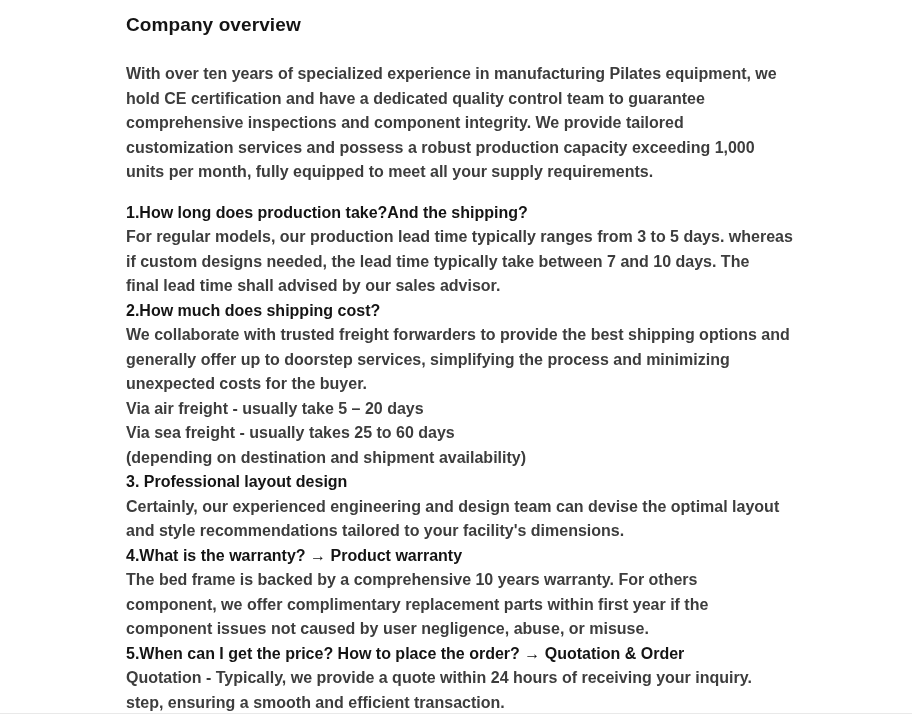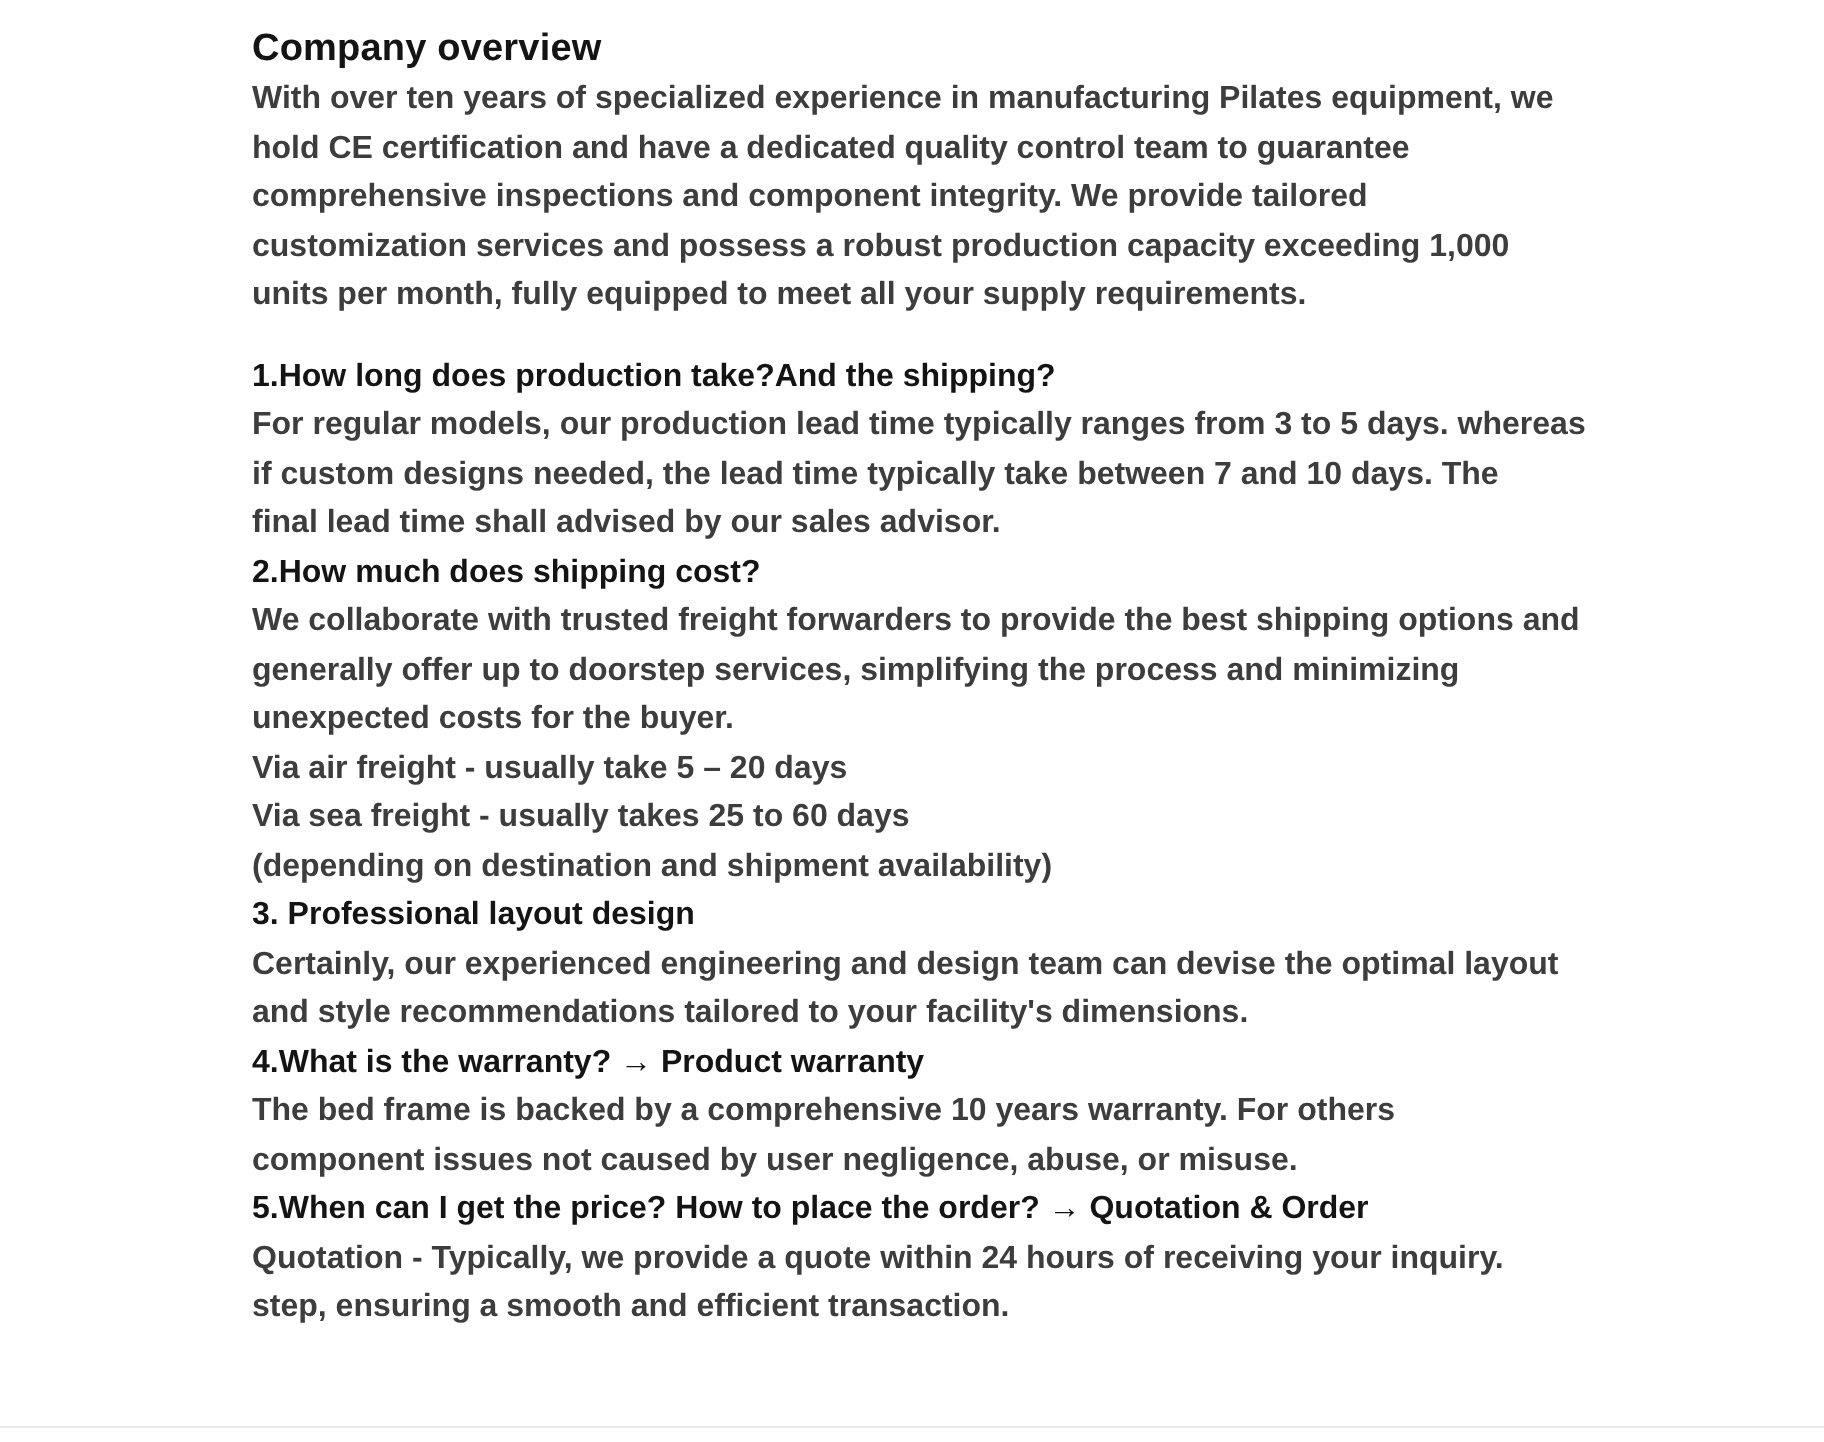--- a/index.html
+++ b/index.html
@@ -14,21 +14,21 @@
     position: relative;
     width: 700px;
     padding: 12px 0 0 126px;
     color: #3d3d3d;
   }
   .section-title {
     font-size: 19px;
     font-weight: bold;
     color: #141414;
     line-height: 26px;
-    margin-bottom: 0;
+    margin-bottom: 24px;
     letter-spacing: 0.1px;
   }
   .para-line, .answer-line {
     font-size: 16px;
     line-height: 24.5px;
     color: #3d3d3d;
     font-weight: bold;
     white-space: nowrap;
   }
   .faq-item { margin: 0; }
@@ -80,20 +80,21 @@
         <div class="answer-line">(depending on destination and shipment availability)</div>
       </div>
       <div class="faq-item">
         <div class="question">3. Professional layout design</div>
         <div class="answer-line">Certainly, our experienced engineering and design team can devise the optimal layout</div>
         <div class="answer-line">and style recommendations tailored to your facility's dimensions.</div>
       </div>
       <div class="faq-item">
         <div class="question">4.What is the warranty? → Product warranty</div>
         <div class="answer-line">The bed frame is backed by a comprehensive 10 years warranty. For others</div>
+        <div class="answer-line">component, we offer complimentary replacement parts within first year if the</div>
         <div class="answer-line">component issues not caused by user negligence, abuse, or misuse.</div>
       </div>
       <div class="faq-item">
         <div class="question">5.When can I get the price? How to place the order? → Quotation &amp; Order</div>
         <div class="answer-line">Quotation - Typically, we provide a quote within 24 hours of receiving your inquiry.</div>
         <div class="answer-line">step, ensuring a smooth and efficient transaction.</div>
       </div>
     </div>
 </main>
 

